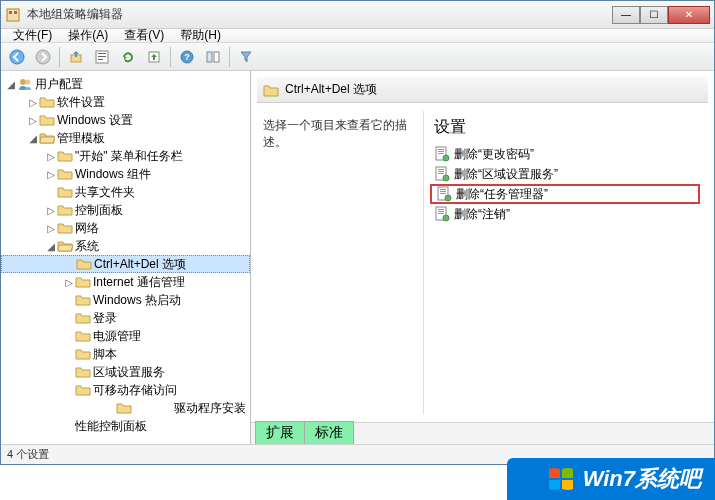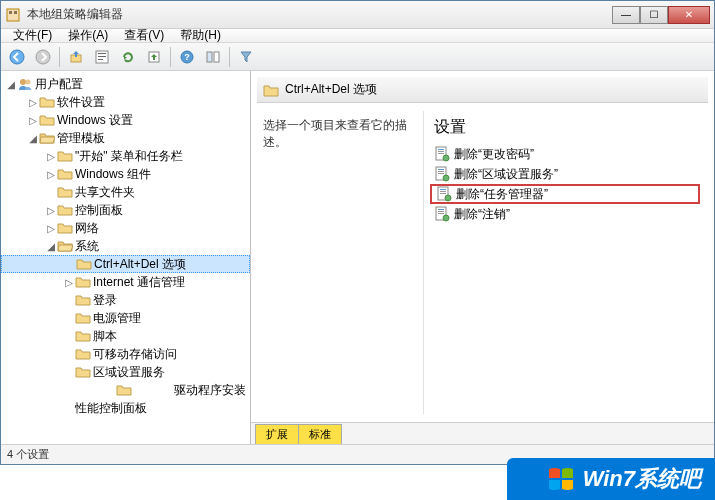--- a/index.html
+++ b/index.html
@@ -34,21 +34,21 @@
 .right-header-text { font-size: 12px; }
 .right-body { flex: 1; display: flex; padding: 8px; gap: 0; }
 .desc-col { width: 165px; font-size: 12px; color: #333; padding: 6px 8px 6px 4px; border-right: 1px solid #e0e0e0; }
 .settings-col { flex: 1; padding: 4px 6px; }
 .settings-header { font-size: 16px; padding: 2px 4px 6px 4px; }
 .setting-row { display: flex; align-items: center; height: 20px; font-size: 12px; padding: 0 4px; cursor: pointer; gap: 4px; }
 .setting-row.highlighted { border: 2px solid #d04040; }
 .setting-icon { width: 16px; height: 16px; flex-shrink: 0; }
 
 .tabs-bottom { height: 22px; display: flex; align-items: flex-end; padding-left: 4px; border-top: 1px solid #d0d0d0; background: #f4f4f4; }
-.btab { font-size: 11px; padding: 2px 10px; border: 1px solid #aaa; border-bottom: none; background: #fde047; margin-right: -1px; cursor: pointer; }
+.btab { font-size: 14px; padding: 2px 10px; border: 1px solid #aaa; border-bottom: none; background: #86efac; margin-right: -1px; cursor: pointer; }
 
 .statusbar { height: 20px; border-top: 1px solid #d0d0d0; font-size: 11px; padding: 2px 6px; color: #333; background: #f4f4f4; }
 
 .watermark { position: absolute; right: 0; bottom: 0; background: #0078d7; color: #fff; font-weight: bold; font-style: italic; font-size: 22px; padding: 6px 14px 6px 40px; display: flex; align-items: center; gap: 8px; border-top-left-radius: 6px; }
 .wm-logo { width: 28px; height: 28px; position: relative; }
 
 svg { display: block; }
 </style>
 </head>
 <body>
@@ -255,20 +255,29 @@
             </span>
             <span class="tree-label">Internet 通信管理</span>
           </div>
           <div class="tree-item" style="padding-left: 62px;">
             <span class="tree-toggle"></span>
             <span class="tree-icon">
               <svg viewBox="0 0 16 14">
                 <path d="M1 3 L6 3 L7 5 L15 5 L15 12 L1 12 Z" fill="#f5d88a" stroke="#c0a050"></path>
               </svg>
             </span>
+            <span class="tree-label">Windows 热启动</span>
+          </div>
+          <div class="tree-item" style="padding-left: 62px;">
+            <span class="tree-toggle"></span>
+            <span class="tree-icon">
+              <svg viewBox="0 0 16 14">
+                <path d="M1 3 L6 3 L7 5 L15 5 L15 12 L1 12 Z" fill="#f5d88a" stroke="#c0a050"></path>
+              </svg>
+            </span>
             <span class="tree-label">登录</span>
           </div>
           <div class="tree-item" style="padding-left: 62px;">
             <span class="tree-toggle"></span>
             <span class="tree-icon">
               <svg viewBox="0 0 16 14">
                 <path d="M1 3 L6 3 L7 5 L15 5 L15 12 L1 12 Z" fill="#f5d88a" stroke="#c0a050"></path>
               </svg>
             </span>
             <span class="tree-label">电源管理</span>
@@ -282,30 +291,30 @@
             </span>
             <span class="tree-label">脚本</span>
           </div>
           <div class="tree-item" style="padding-left: 62px;">
             <span class="tree-toggle"></span>
             <span class="tree-icon">
               <svg viewBox="0 0 16 14">
                 <path d="M1 3 L6 3 L7 5 L15 5 L15 12 L1 12 Z" fill="#f5d88a" stroke="#c0a050"></path>
               </svg>
             </span>
+            <span class="tree-label">区域设置服务</span>
+          </div>
+          <div class="tree-item" style="padding-left: 62px;">
+            <span class="tree-toggle"></span>
+            <span class="tree-icon">
+              <svg viewBox="0 0 16 14">
+                <path d="M1 3 L6 3 L7 5 L15 5 L15 12 L1 12 Z" fill="#f5d88a" stroke="#c0a050"></path>
+              </svg>
+            </span>
             <span class="tree-label">可移动存储访问</span>
-          </div>
-          <div class="tree-item" style="padding-left: 62px;">
-            <span class="tree-toggle"></span>
-            <span class="tree-icon">
-              <svg viewBox="0 0 16 14">
-                <path d="M1 3 L6 3 L7 5 L15 5 L15 12 L1 12 Z" fill="#f5d88a" stroke="#c0a050"></path>
-              </svg>
-            </span>
-            <span class="tree-label">区域设置服务</span>
           </div>
           <div class="tree-item" style="padding-left: 62px; justify-content: space-between;">
             <span class="tree-toggle"></span>
             <span class="tree-icon">
               <svg viewBox="0 0 16 14">
                 <path d="M1 3 L6 3 L7 5 L15 5 L15 12 L1 12 Z" fill="#f5d88a" stroke="#c0a050"></path>
               </svg>
             </span>
             <span class="tree-label">驱动程序安装</span>
           </div>

